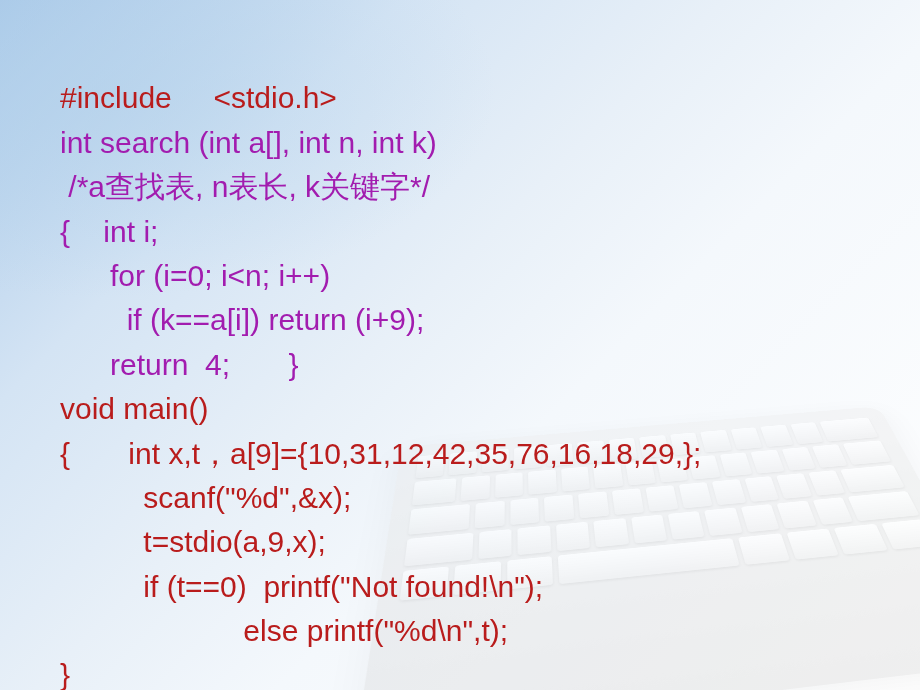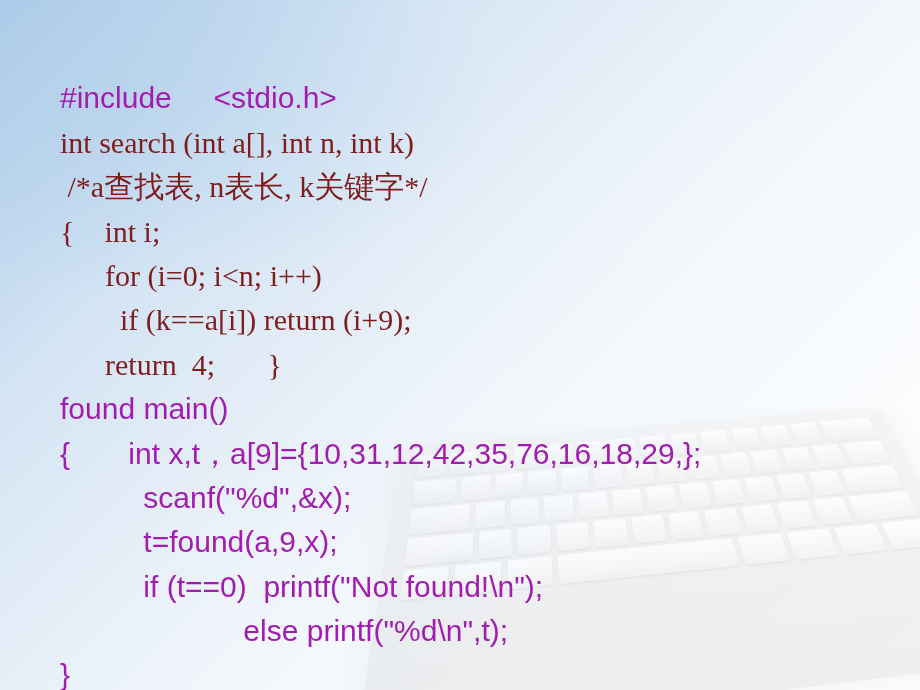--- a/index.html
+++ b/index.html
@@ -66,25 +66,24 @@
       position: relative;
       z-index: 10;
       padding: 32px 0 0 60px;
       font-size: 30px;
       line-height: 1.48;
       font-family: Arial, "Microsoft YaHei", sans-serif;
       color: #1a1a1a;
       white-space: pre;
     }
     .red {
-      color: #7f1d1d;
-      font-family: Liberation Serif, serif;
+      color: #a21caf;
     }
     .black {
-      color: #a21caf;
+      color: #b91c1c;
     }
   </style>
 </head>
 <body>
 
 <div class="bg-cloud"></div>
 
 <div class="keyboard">
   <div class="keyboard-body">
     <div class="key-row">
@@ -162,20 +161,20 @@
 </div>
 
 <div class="code-block">
 <span class="black">#include     &lt;stdio.h&gt;</span>
 <span class="red">int search (int a[], int n, int k)</span>
 <span class="red"> /*a查找表, n表长, k关键字*/</span>
 <span class="red">{    int i;</span>
 <span class="red">      for (i=0; i&lt;n; i++)</span>
 <span class="red">        if (k==a[i]) return (i+9);</span>
 <span class="red">      return  4;       }</span>
-<span class="black">found main()</span>
+<span class="black">void main()</span>
 <span class="black">{       int x,t，a[9]={10,31,12,42,35,76,16,18,29,};</span>
 <span class="black">          scanf("%d",&amp;x);</span>
-<span class="black">          t=found(a,9,x);</span>
+<span class="black">          t=stdio(a,9,x);</span>
 <span class="black">          if (t==0)  printf("Not found!\n");</span>
 <span class="black">                      else printf("%d\n",t);</span>
 <span class="black">}</span>
 </div>
 
 </body></html>

